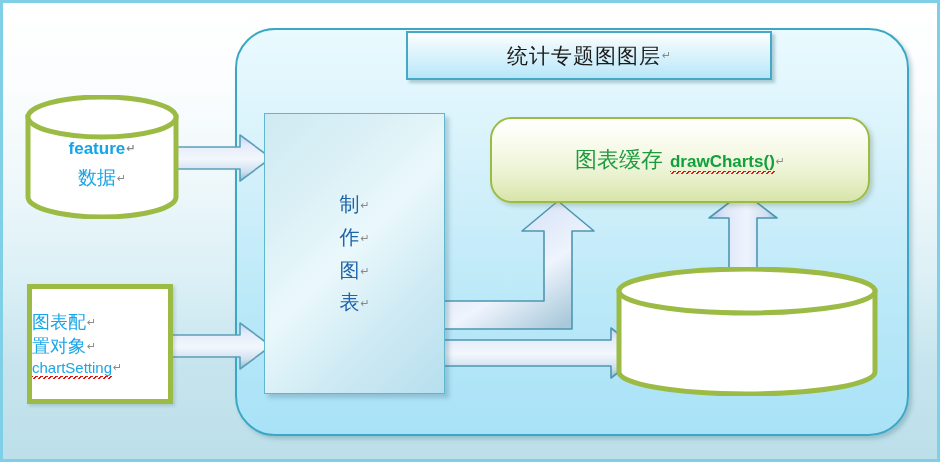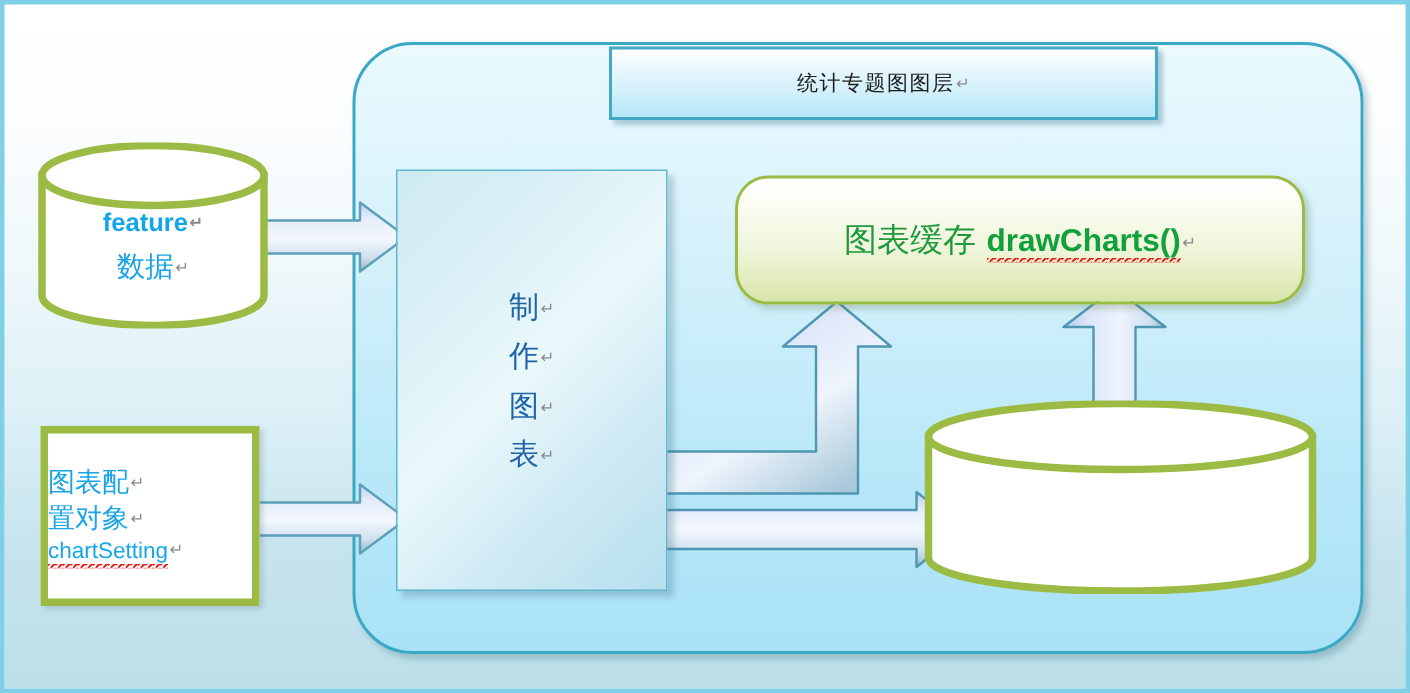--- a/index.html
+++ b/index.html
@@ -30,21 +30,21 @@
     position:absolute;
     left:403px;top:28px;width:366px;height:49px;
     border:2px solid #45a9c6;
     background:linear-gradient(to bottom,#ffffff 0%,#eaf8fd 25%,#cdeefb 70%,#b6e6f8 100%);
     box-shadow:3px 3px 3px rgba(70,120,140,.35);
     display:flex;align-items:center;justify-content:center;
     box-sizing:border-box;
   }
   .title-text{
     font-family:Liberation Sans, sans-serif;
-    font-size:14px;color:#1b1b1b;letter-spacing:1px;white-space:nowrap;
+    font-size:21px;color:#1b1b1b;letter-spacing:1px;white-space:nowrap;
   }
 
   
   .pil{
     color:#8a8a8a;font-size:11px;font-family:"DejaVu Sans",sans-serif;
     vertical-align:2px;margin-left:1px;
   }
 
   
   .cyl{position:absolute;}
@@ -118,21 +118,21 @@
     box-shadow:3px 3px 4px rgba(110,130,90,.32);
     display:flex;align-items:center;justify-content:center;
     box-sizing:border-box;
   }
   .draw-box .dt{
     font-family:"DejaVu Serif","Liberation Serif",serif;
     font-size:22px;color:#1f9b3e;white-space:nowrap;
   }
   .draw-box .dt .code{
     font-family:"Liberation Sans","DejaVu Sans",sans-serif;
-    font-weight:bold;font-size:21px;color:#11a13c;
+    font-weight:bold;font-size:17px;color:#11a13c;
   }
 
   
   #arrows{position:absolute;left:0;top:0;width:940px;height:462px;pointer-events:none;}
 </style>
 </head>
 <body>
 
 <div id="stage">
 

